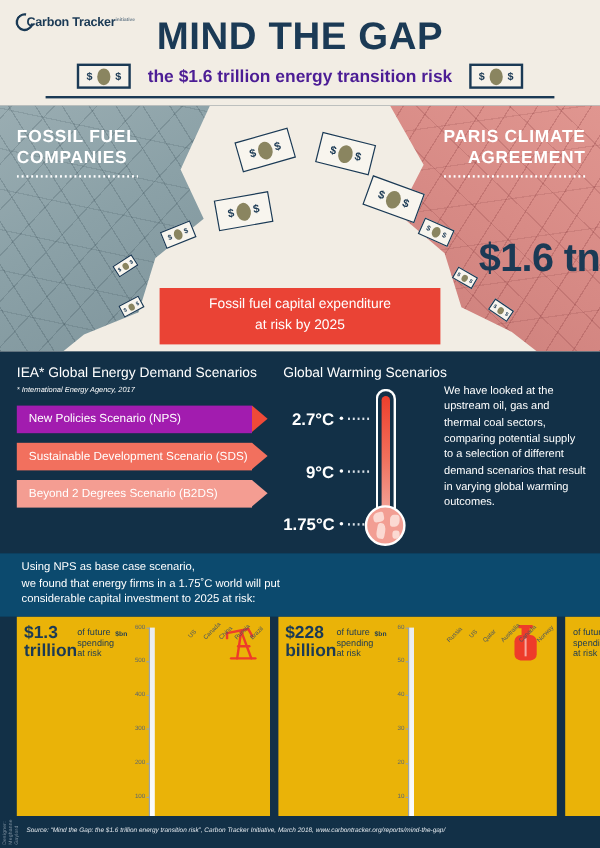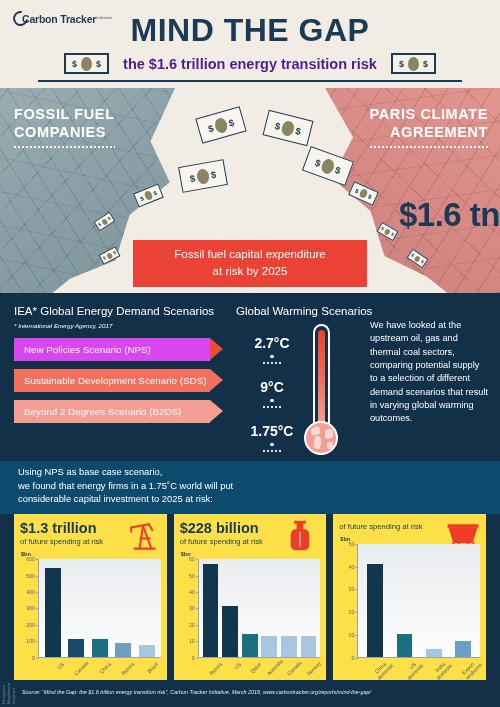--- a/index.html
+++ b/index.html
@@ -154,31 +154,31 @@
     color: #fff; font-size: 9.8px;
     padding-left: 10px;
     margin-bottom: 8px;
   }
   .arrow::after {
     content: ""; position: absolute; left: 100%; top: 0;
     border-top: 11.5px solid transparent;
     border-bottom: 11.5px solid transparent;
     border-left: 13px solid currentColor;
   }
-  .a1 { background: #d946ef; color: #ef4a38; }
+  .a1 { background: #a21caf; color: #ef4a38; }
   .a2 { background: #f2705e; color: #f2705e; }
   .a3 { background: #f49d92; color: #f49d92; }
   .arrow span { color: #ffffff; }
 
   .gws-head { position: absolute; left: 236px; top: 12px; font-size: 11.5px; color: #fff; }
 
   .temps { position: absolute; left: 236px; top: 40px; width: 72px; }
   .temp-row {
     display: flex; align-items: center; justify-content: flex-end;
-    gap: 4px; height: 31px; flex-direction: column;
+    gap: 4px; height: 31px;
   }
   .temp-row .val { font-size: 14px; font-weight: bold; color: #fff; }
   .temp-dot { width: 3.5px; height: 3.5px; border-radius: 50%; background: #fff; flex-shrink: 0; }
   .temp-dash {
     width: 18px; height: 2px;
     background-image: linear-gradient(90deg, #dbe3ea 50%, transparent 50%);
     background-size: 4px 2px;
   }
   .t1 { margin-top: 0px; }
   .t2 { margin-top: 13px; }
@@ -225,24 +225,24 @@
 
   
   .charts {
     background: #123047;
     display: flex; gap: 7px;
     padding: 0 14px;
     height: 182px;
   }
   .panel {
     flex: 1;
-    background: #fde047;
+    background: #eab308;
     position: relative;
     padding: 7px 6px 4px 6px;
-    display: flex; flex-direction: column;
+    display: flex; flex-direction: row;
   }
   .panel-amt { font-size: 14.5px; font-weight: bold; color: #1b3a55; line-height: 1.05; }
   .panel-sub { font-size: 7.6px; color: #1b3a55; margin-top: 1px; }
   .panel-icon { position: absolute; right: 7px; top: 6px; width: 34px; height: 32px; }
 
   .axis-unit { font-size: 5.6px; font-weight: bold; color: #1b3a55; margin-top: 5px; margin-left: 1px; }
 
   .plot {
     position: relative; flex: 1;
     margin-top: 2px;

